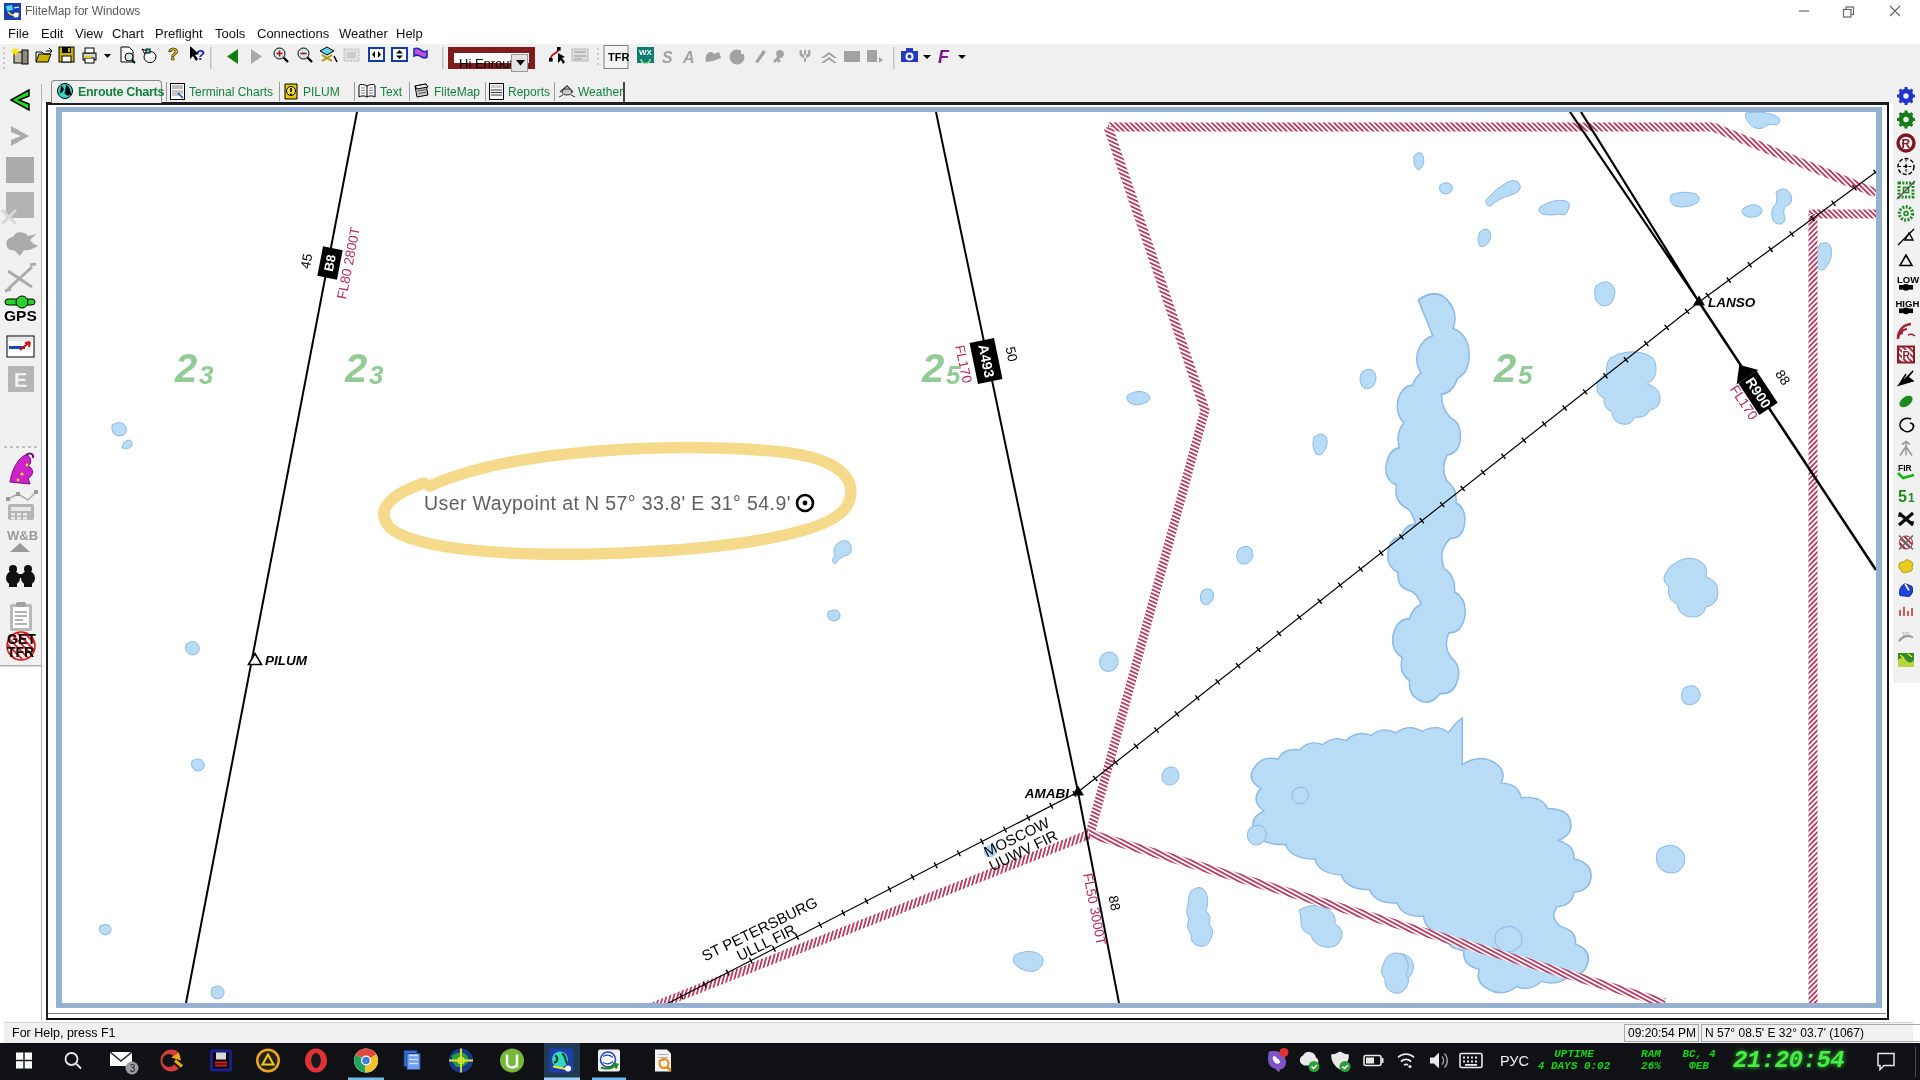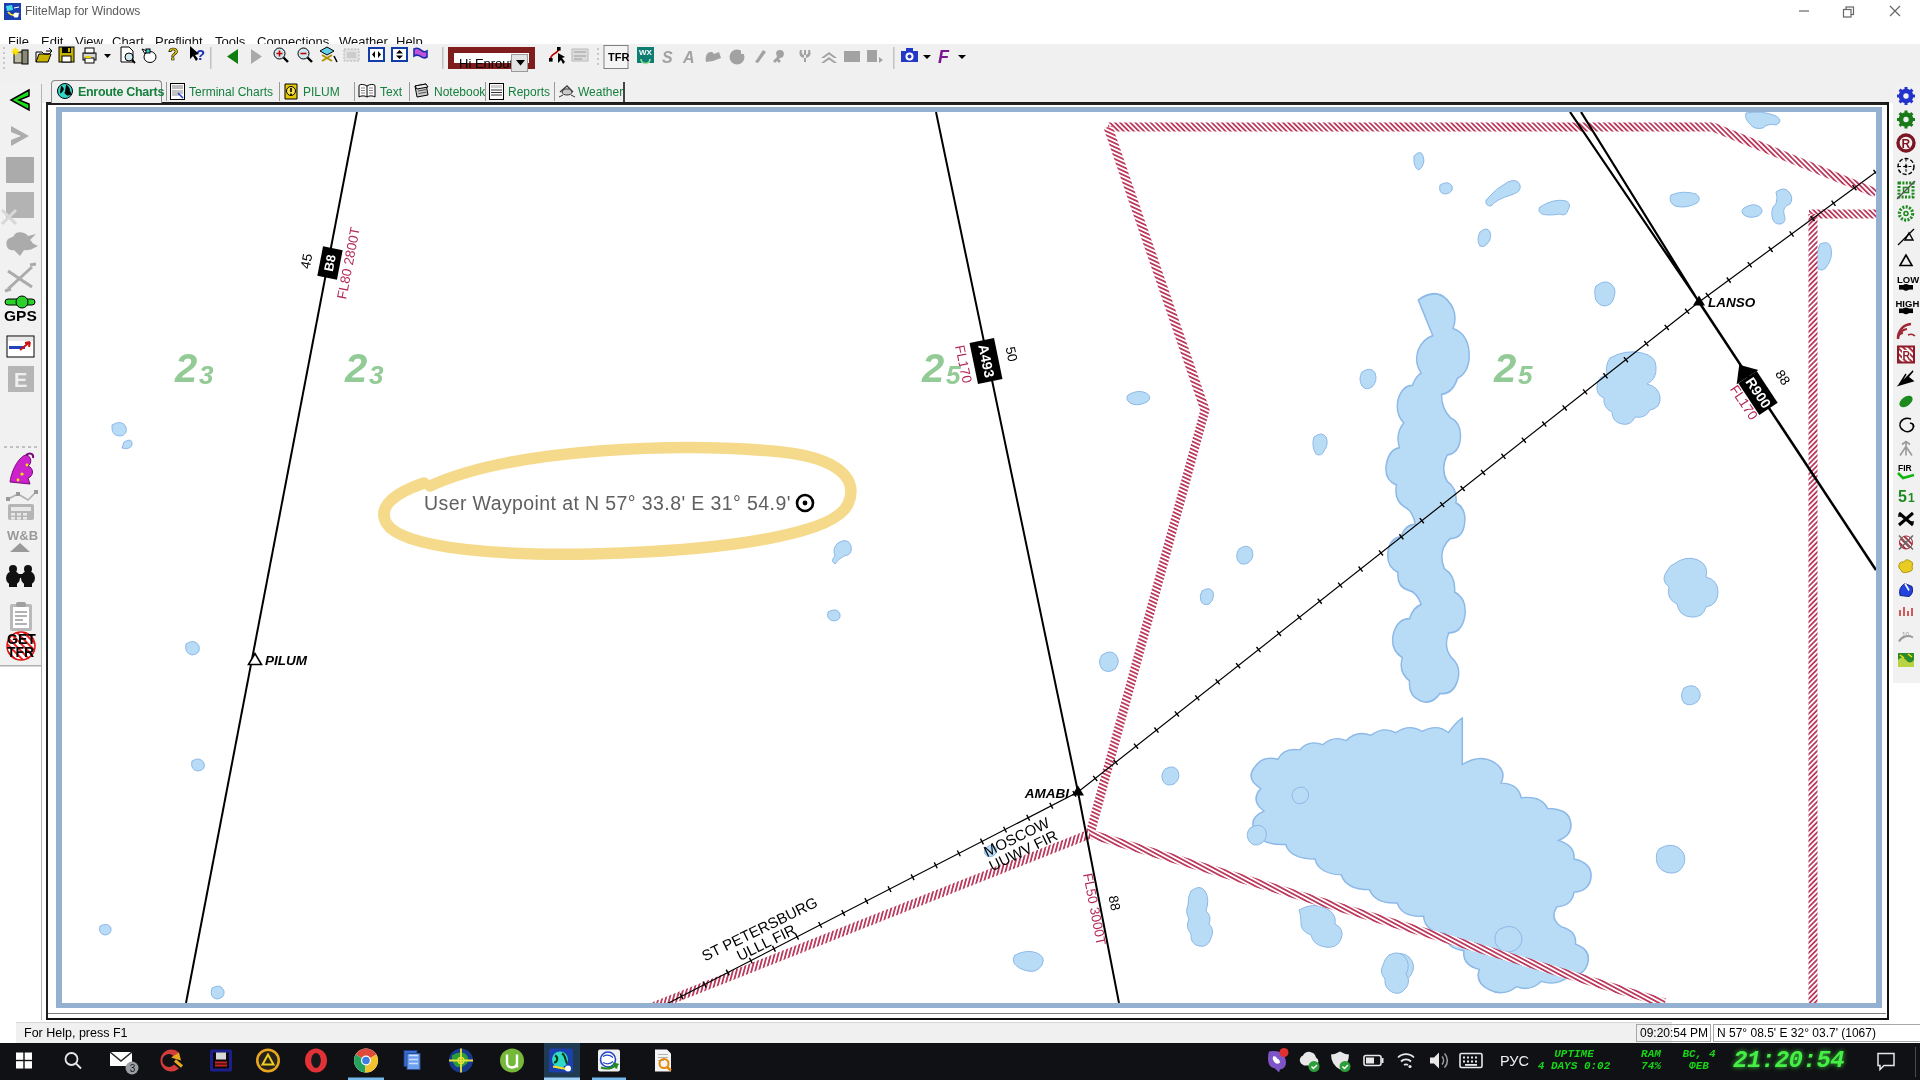--- a/index.html
+++ b/index.html
@@ -1,28 +1,28 @@
 <!DOCTYPE html>
 <html><head><meta charset="utf-8"><style>
 *{margin:0;padding:0;box-sizing:border-box}
 html,body{width:1920px;height:1080px;overflow:hidden;background:#fff;font-family:"Liberation Sans",sans-serif}
 .abs{position:absolute}
 #titlebar{position:absolute;left:0;top:0;width:1920px;height:22px;background:#fff}
 #title-text{position:absolute;left:25px;top:4px;font-size:12px;color:#5a5a5a}
 #menubar{position:absolute;left:0;top:22px;width:1920px;height:22px;background:#fff;color:#111}
-#menubar span{position:absolute;top:12px;font-size:13px}
+#menubar span{position:absolute;top:4px;font-size:13px}
 #toolbar{position:absolute;left:0;top:44px;width:1920px;height:36px;background:#f0f0f0}
 #tabrow{position:absolute;left:0;top:80px;width:1920px;height:23px;background:#f0f0f0}
 #tabrow .tab{position:absolute;top:5px;height:21px;font-size:12px;color:#15803d;white-space:nowrap}
 #leftbar{position:absolute;left:0;top:84px;width:42px;height:936px;background:#f1f1f1;border-right:1px solid #b5b5b5}
 #rightbar{position:absolute;left:1893px;top:83px;width:27px;height:600px;background:#f1f1f1}
 #mapwin{position:absolute;left:46px;top:103px;width:1843px;height:916px;background:#fff;border:2px solid #202020;border-bottom:none}
 #bluestrip{position:absolute;left:56px;top:107px;width:1826px;height:901px;background:#95b1d1}
 #maparea{position:absolute;left:62px;top:112px;width:1814px;height:891px;background:#fff;overflow:hidden}
-#statusbar{position:absolute;left:16px;top:1022px;width:1656px;height:21px;background:#f0f0f0;border-top:1px solid #d7d7d7}
+#statusbar{position:absolute;left:4px;top:1022px;width:1909px;height:21px;background:#f0f0f0;border-top:1px solid #d7d7d7}
 #taskbar{position:absolute;left:0;top:1043px;width:1920px;height:37px;background:#101114}
 .sbox{position:absolute;top:1px;height:18px;border:1px solid #a8a8a8;font-size:12px;color:#000;padding:1px 3px;white-space:nowrap}
 .green{color:#17d417;font-style:italic;font-family:"Liberation Mono",monospace;font-weight:bold;font-size:11px;line-height:12px;text-align:center;white-space:pre}
 </style></head>
 <body>
 
 <div id="titlebar">
  <svg class="abs" style="left:4px;top:3px" width="17" height="17">
    <rect x="0" y="0" width="17" height="17" fill="#1b3fae"></rect>
    <path d="M2 3 L8 2 L9 7 L3 8 Z" fill="#44d9e8"></path>
@@ -238,21 +238,21 @@
       <path d="M9 2 C6 0,2 0,1 1.5 V13 C3 11.5,7 11.5,9 13 C11 11.5,15 11.5,17 13 V1.5 C16 0,12 0,9 2 Z" fill="#fff" stroke="#000"></path>
       <path d="M9 2 V13" stroke="#000"></path>
       <path d="M3 4 h4 M3 6.5 h4 M3 9 h4 M11 4 h4 M11 6.5 h4 M11 9 h4" stroke="#777" stroke-width="0.9"></path>
     </svg>
   <span class="tab" style="left:380px">Text</span>
   <svg class="abs" style="left:413px;top:3px" width="17" height="16">
       <path d="M2 3 L13 1 L15 12 L4 14 Z" fill="#c9c9c9" stroke="#000"></path>
       <path d="M2 3 L4 6 L15 4 L13 1 Z" fill="#efefef" stroke="#000"></path>
       <path d="M5 8 l8 -1.4 M5.5 10.5 l8 -1.4" stroke="#555"></path>
     </svg>
-  <span class="tab" style="left:434px">Notebook</span>
+  <span class="tab" style="left:434px">FliteMap</span>
   <svg class="abs" style="left:489px;top:3px" width="15" height="17">
       <rect x="0.5" y="0.5" width="14" height="16" fill="#fff" stroke="#000"></rect>
       <rect x="2" y="2" width="11" height="3" fill="#d0d0d0"></rect>
       <path d="M2 7 h11 M2 9.5 h11 M2 12 h11" stroke="#333" stroke-width="1"></path>
     </svg>
   <span class="tab" style="left:508px">Reports</span>
   <svg class="abs" style="left:558px;top:3px" width="18" height="17">
       <path d="M2 9 L9 3 L15 9" fill="none" stroke="#444" stroke-width="1.4"></path>
       <path d="M4 9 C4 13,14 13,14 9 L12 6 H6 Z" fill="#c9c9c9" stroke="#333"></path>
       <path d="M1 14 l4 -2 M17 14 l-4 -2" stroke="#333"></path>
@@ -800,17 +800,17 @@
       </g>
 <text x="1500" y="23" font-size="14.5" fill="#f0f0f0">РУС</text>
 <rect x="1915" y="4" width="1" height="30" fill="#4a4a4a"></rect>
 <g transform="translate(1886,17.5)">
         <path d="M-8 -7 H8 V5 H-2 L-6 9 V5 H-8 Z" fill="none" stroke="#e8e8e8" stroke-width="1.5"></path>
       </g>
 </svg>
 <div class="green abs" style="left:1526px;top:5px;width:96px">UPTIME
 4 DAYS 0:02</div>
 <div class="green abs" style="left:1628px;top:5px;width:46px">RAM
-74%</div>
+26%</div>
 <div class="green abs" style="left:1676px;top:5px;width:46px">ВС, 4
 ФЕВ</div>
 <div class="abs" style="left:1733px;top:1px;width:136px;height:34px;font-family:'Liberation Mono',monospace;font-weight:bold;font-style:italic;font-size:24px;line-height:33px;color:#46ef46;text-shadow:0 0 5px rgba(70,255,70,.8);letter-spacing:-0.5px">21:20:54</div>
 </div>
 
 </body></html>

